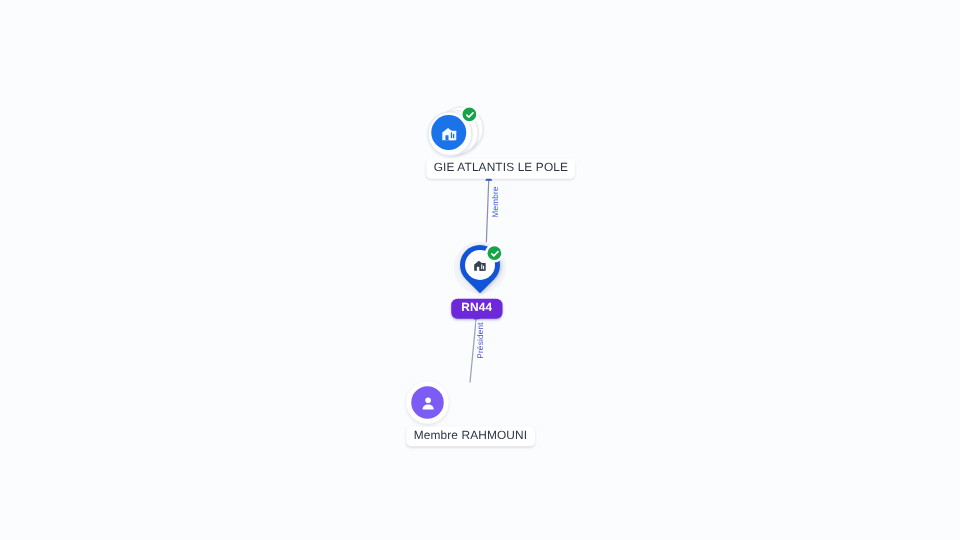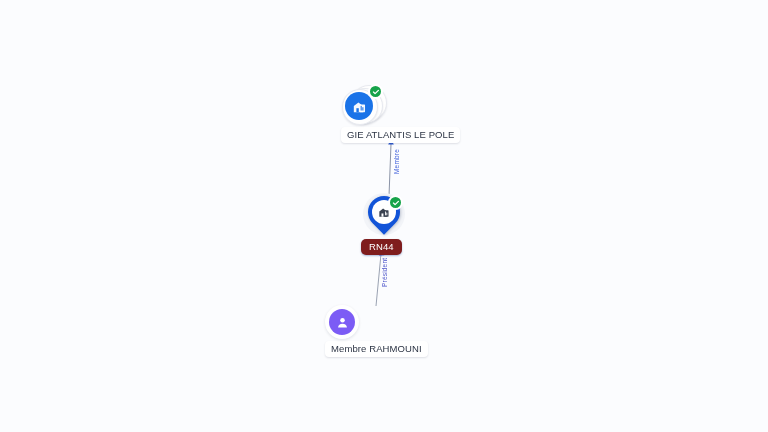--- a/index.html
+++ b/index.html
@@ -160,26 +160,26 @@
     border-radius: 4px;
     padding: 2px 6px 3px 6px;
     font-size: 9.5px;
     line-height: 11px;
     color: #2c3444;
     white-space: nowrap;
     box-shadow: 0 1px 2px rgba(20,30,60,.13);
     letter-spacing: .1px;
   }
   .node-label.pill {
-    background: #7f1d1d;
+    background: #6d28d9;
     color: #ffffff;
     border-radius: 5px;
     font-size: 9.5px;
     padding: 2px 8px 3px 8px;
-    font-weight: 400;
+    font-weight: 700;
     box-shadow: 0 1px 2px rgba(15,60,150,.35);
   }
 
   
   .edge-label {
     position: absolute;
     font-size: 6.5px;
     line-height: 7px;
     color: #3a5bd9;
     letter-spacing: .2px;

